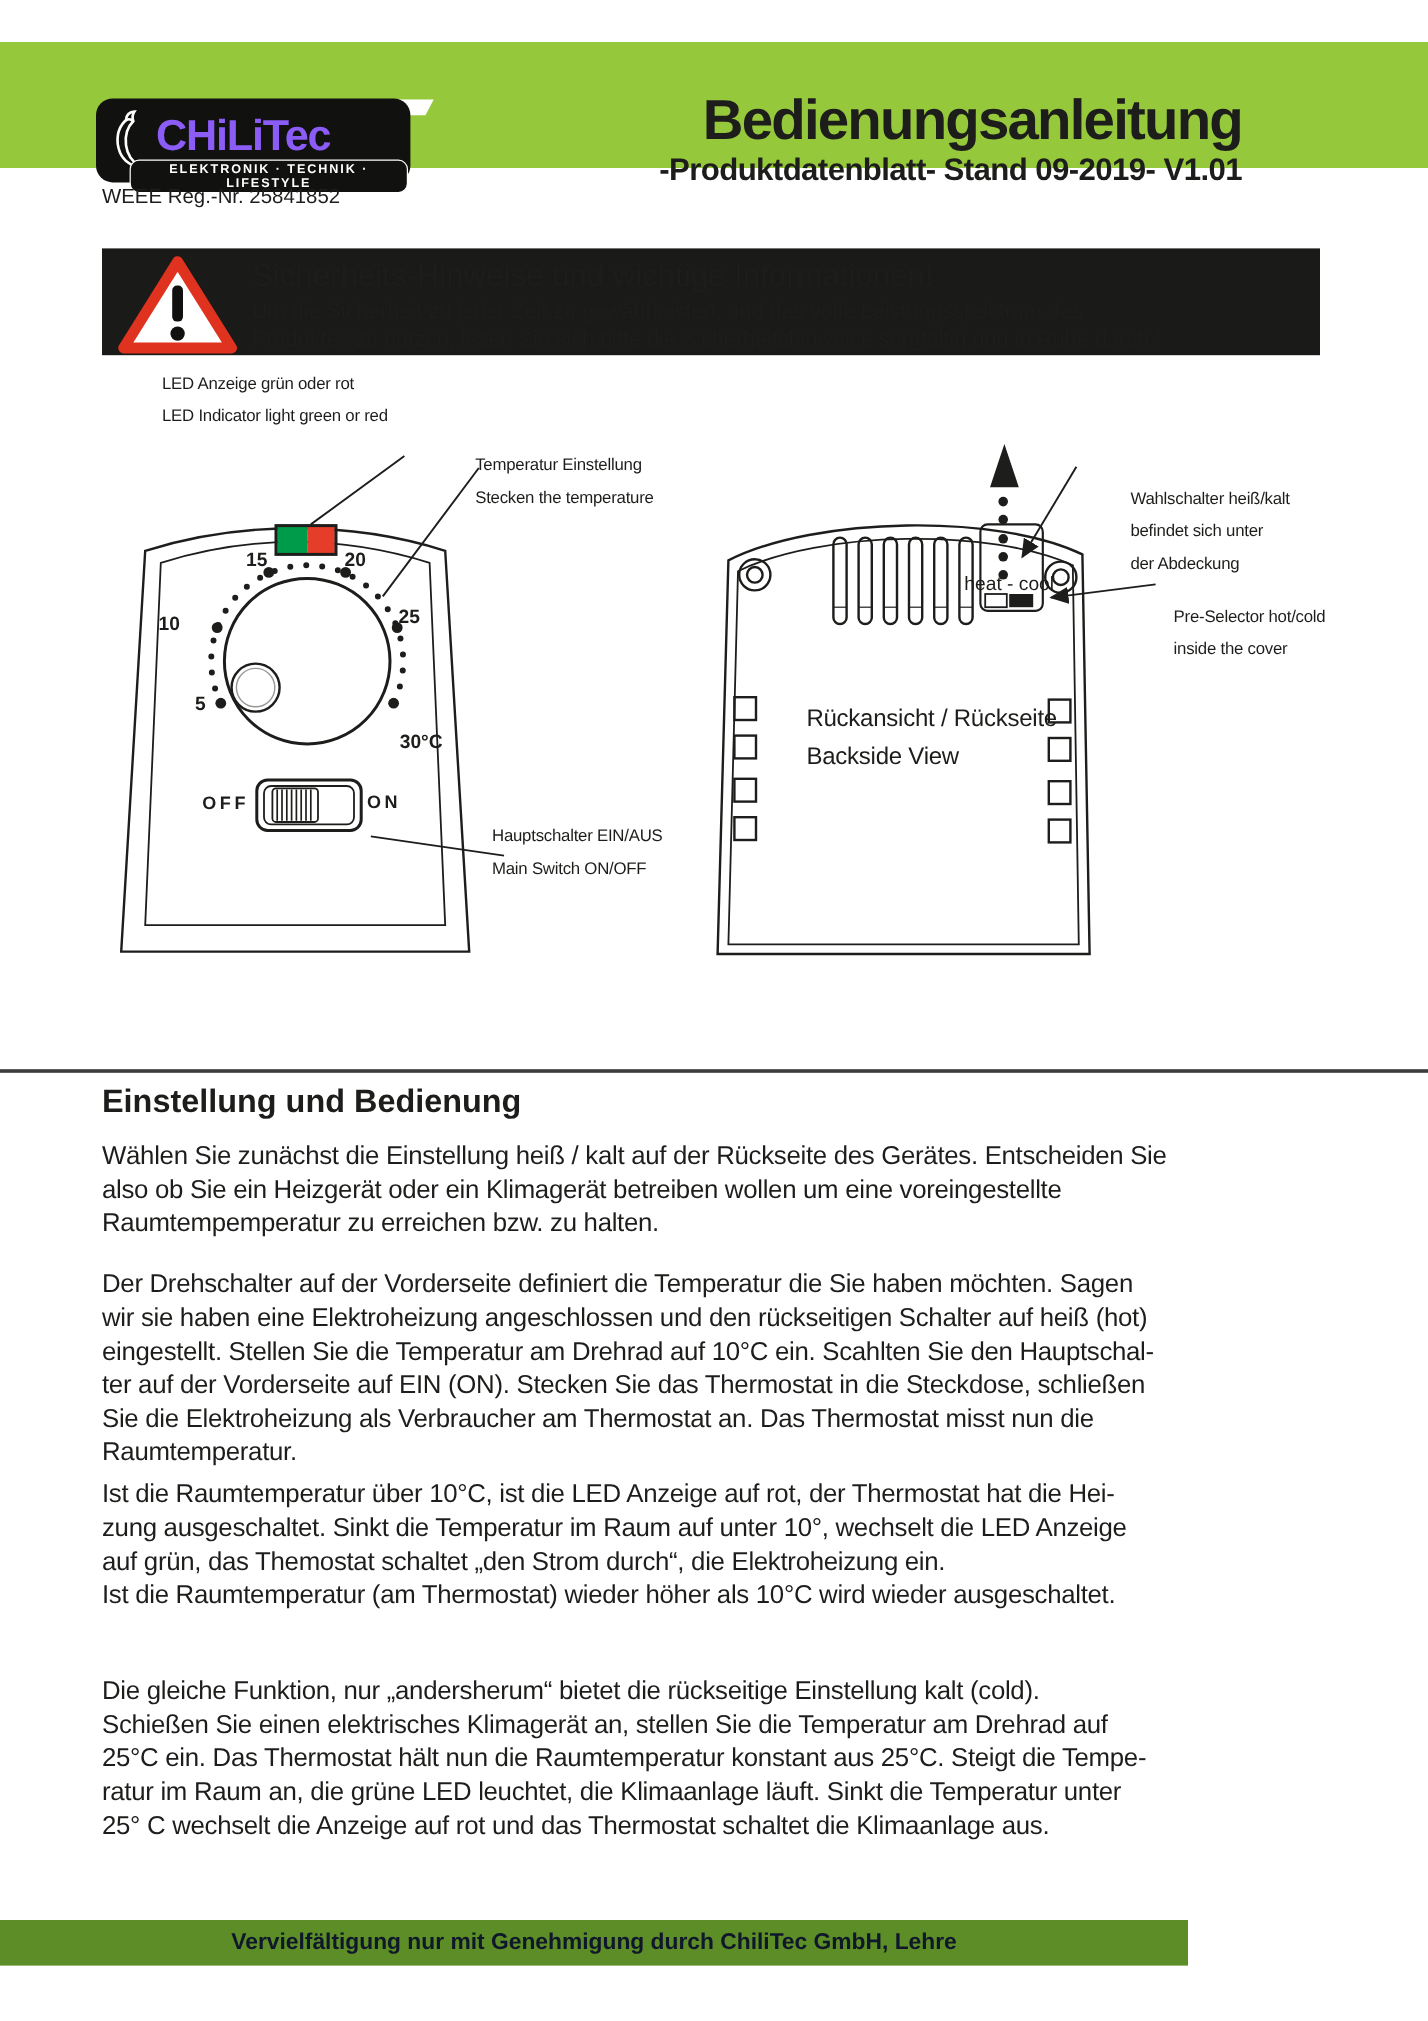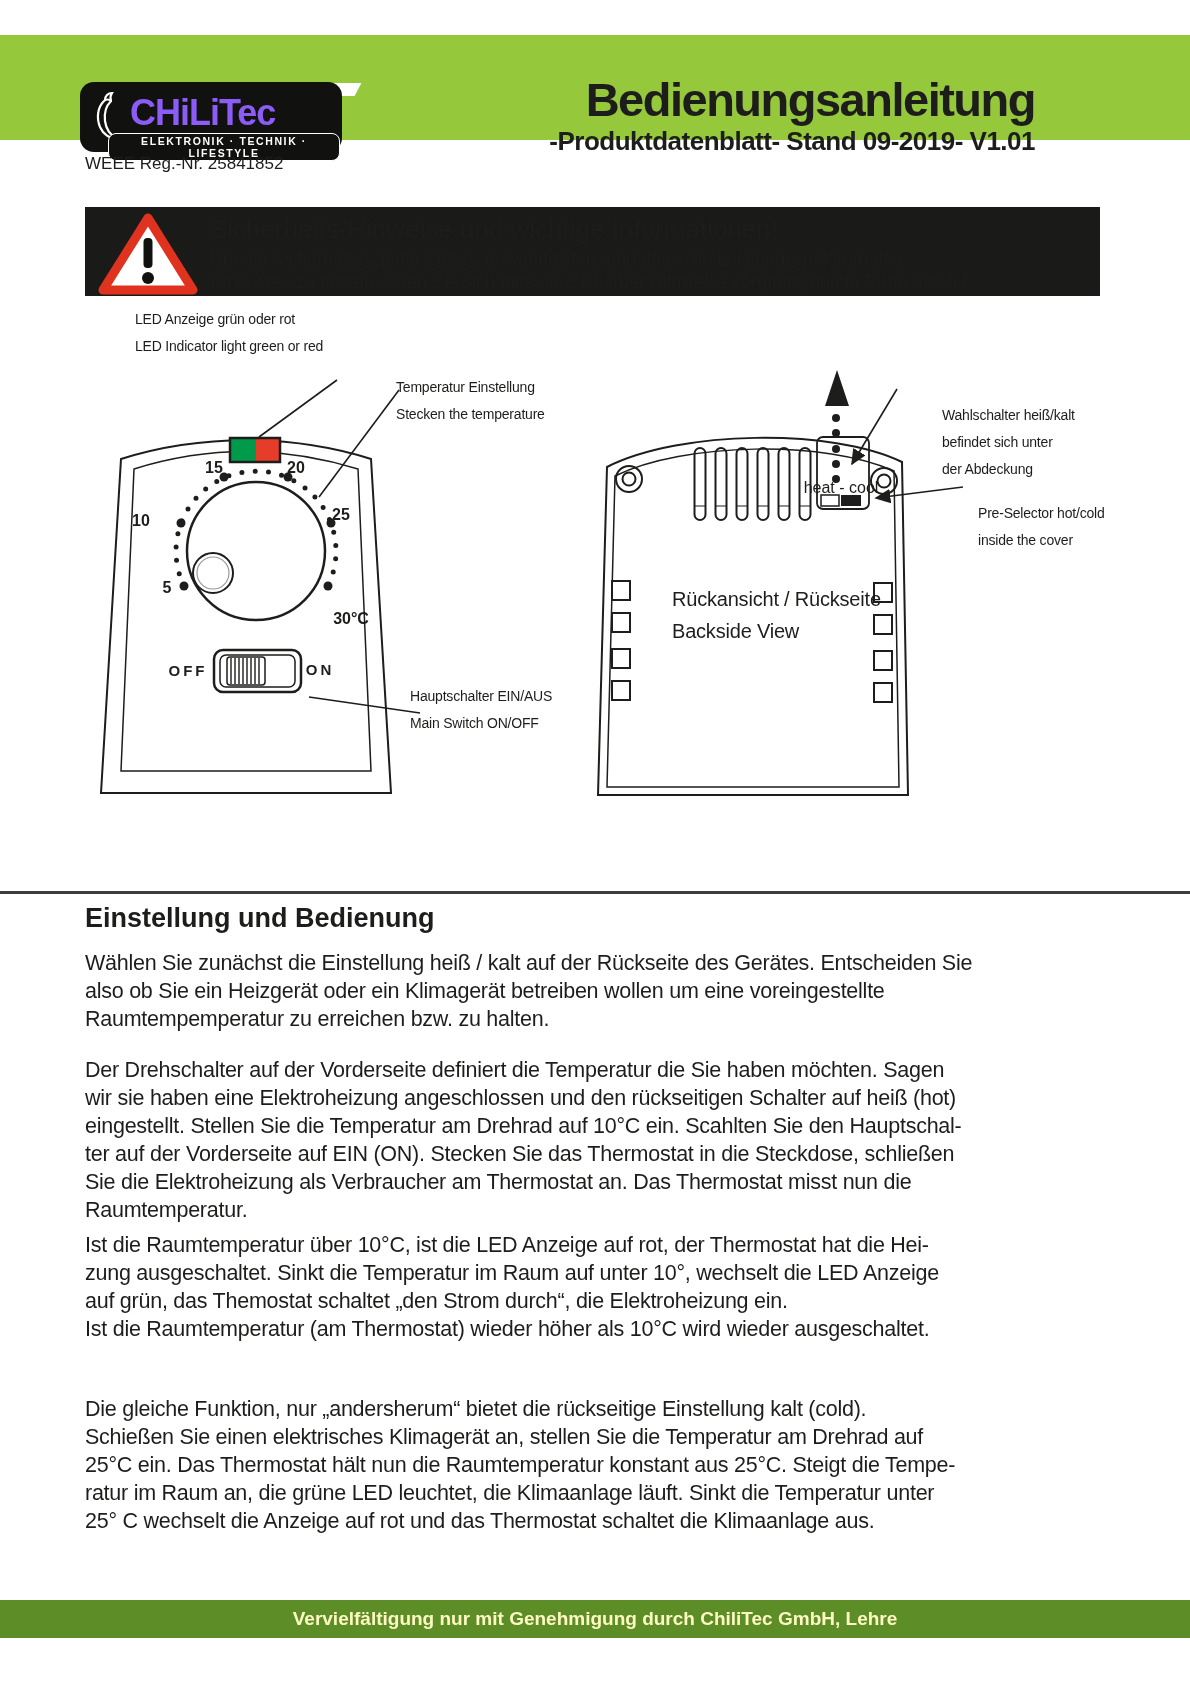--- a/index.html
+++ b/index.html
@@ -39,21 +39,21 @@
   .switch-lbl{font-size:15px;font-weight:bold;letter-spacing:3px;transform:translate(-50%,-50%);}
   #lbl-heatcool{left:841px;top:488px;font-size:16px;transform:translate(-50%,-50%);white-space:nowrap;}
 
   
   #divider{left:0;top:891px;width:1190px;height:3px;background:#3c3c3c;}
   #content-heading{left:85px;top:903px;font-size:27px;font-weight:bold;}
   .para{left:85px;width:1045px;font-size:21.5px;line-height:28px;letter-spacing:-0.25px;white-space:pre-line;}
   #para1{top:949px;} #para2{top:1056px;} #para3{top:1231px;} #para4{top:1379px;margin-top:16px;}
 
   
-  #footer-bar{left:0;top:1600px;width:1190px;height:38px;background:#5d8d26;color:#fef9c3;
+  #footer-bar{left:0;top:1600px;width:990px;height:38px;background:#5d8d26;color:#0f172a;
               font-size:19px;font-weight:bold;text-align:center;line-height:38px;}
 </style>
 </head>
 <body>
 
 <div id="page">
 
   <div class="abs" id="header-band">
     <div class="abs" id="logo-swoosh"></div>
     <div class="abs" id="logo-box">

